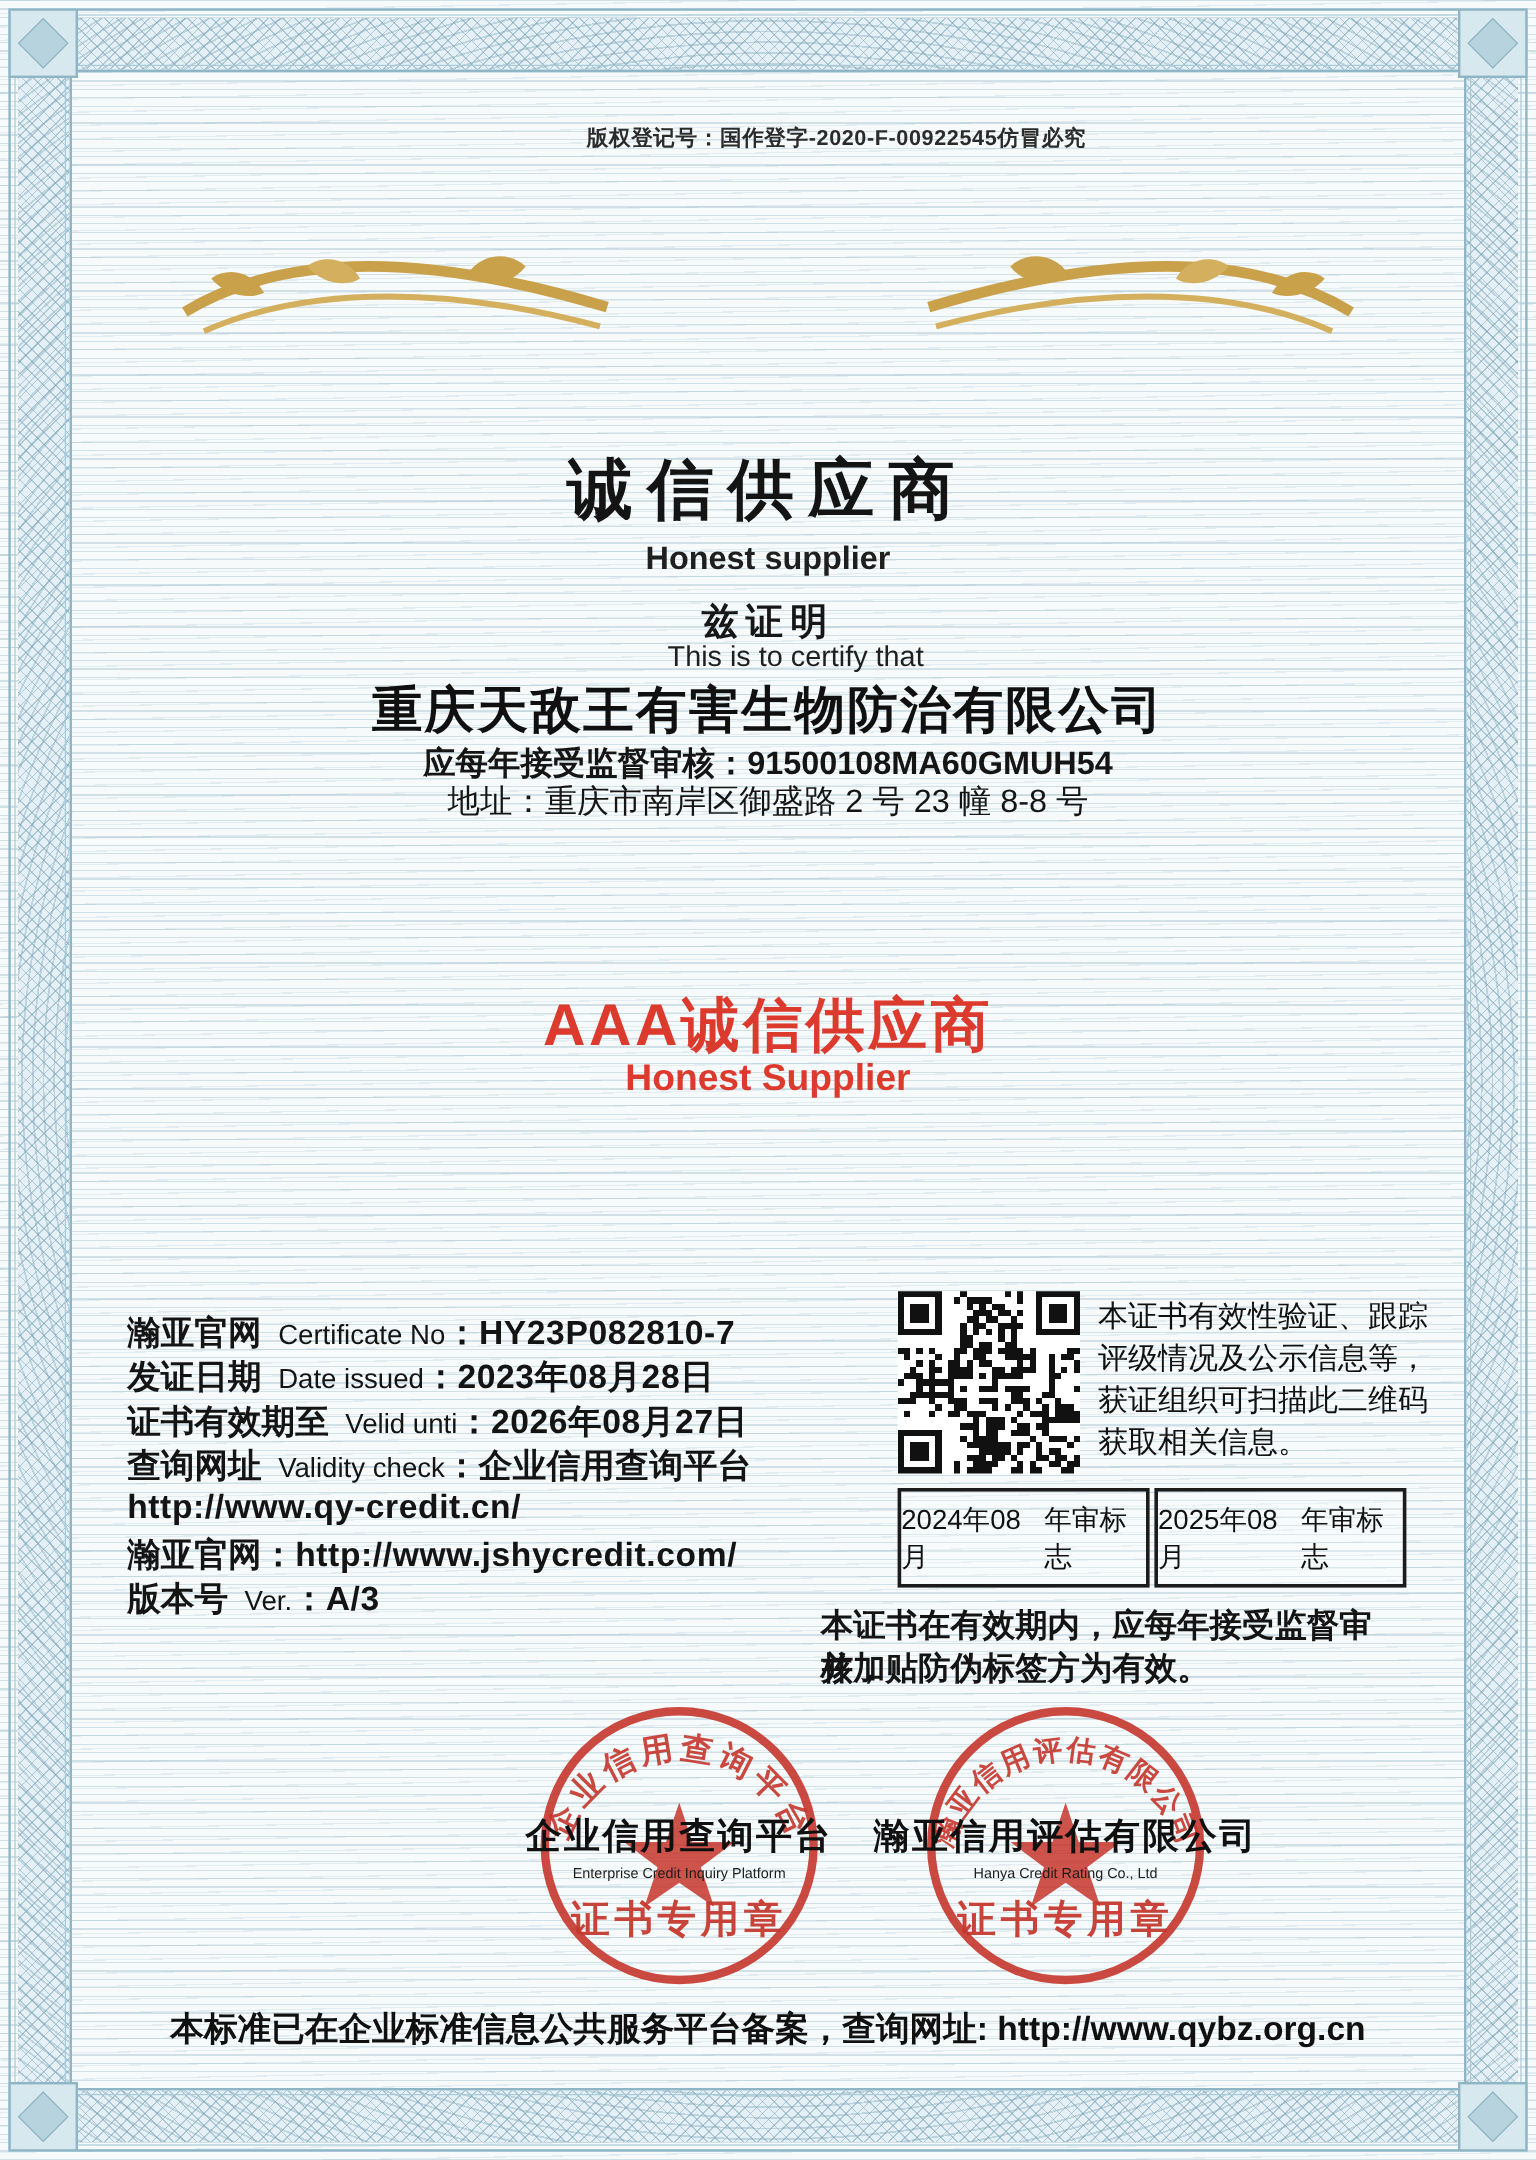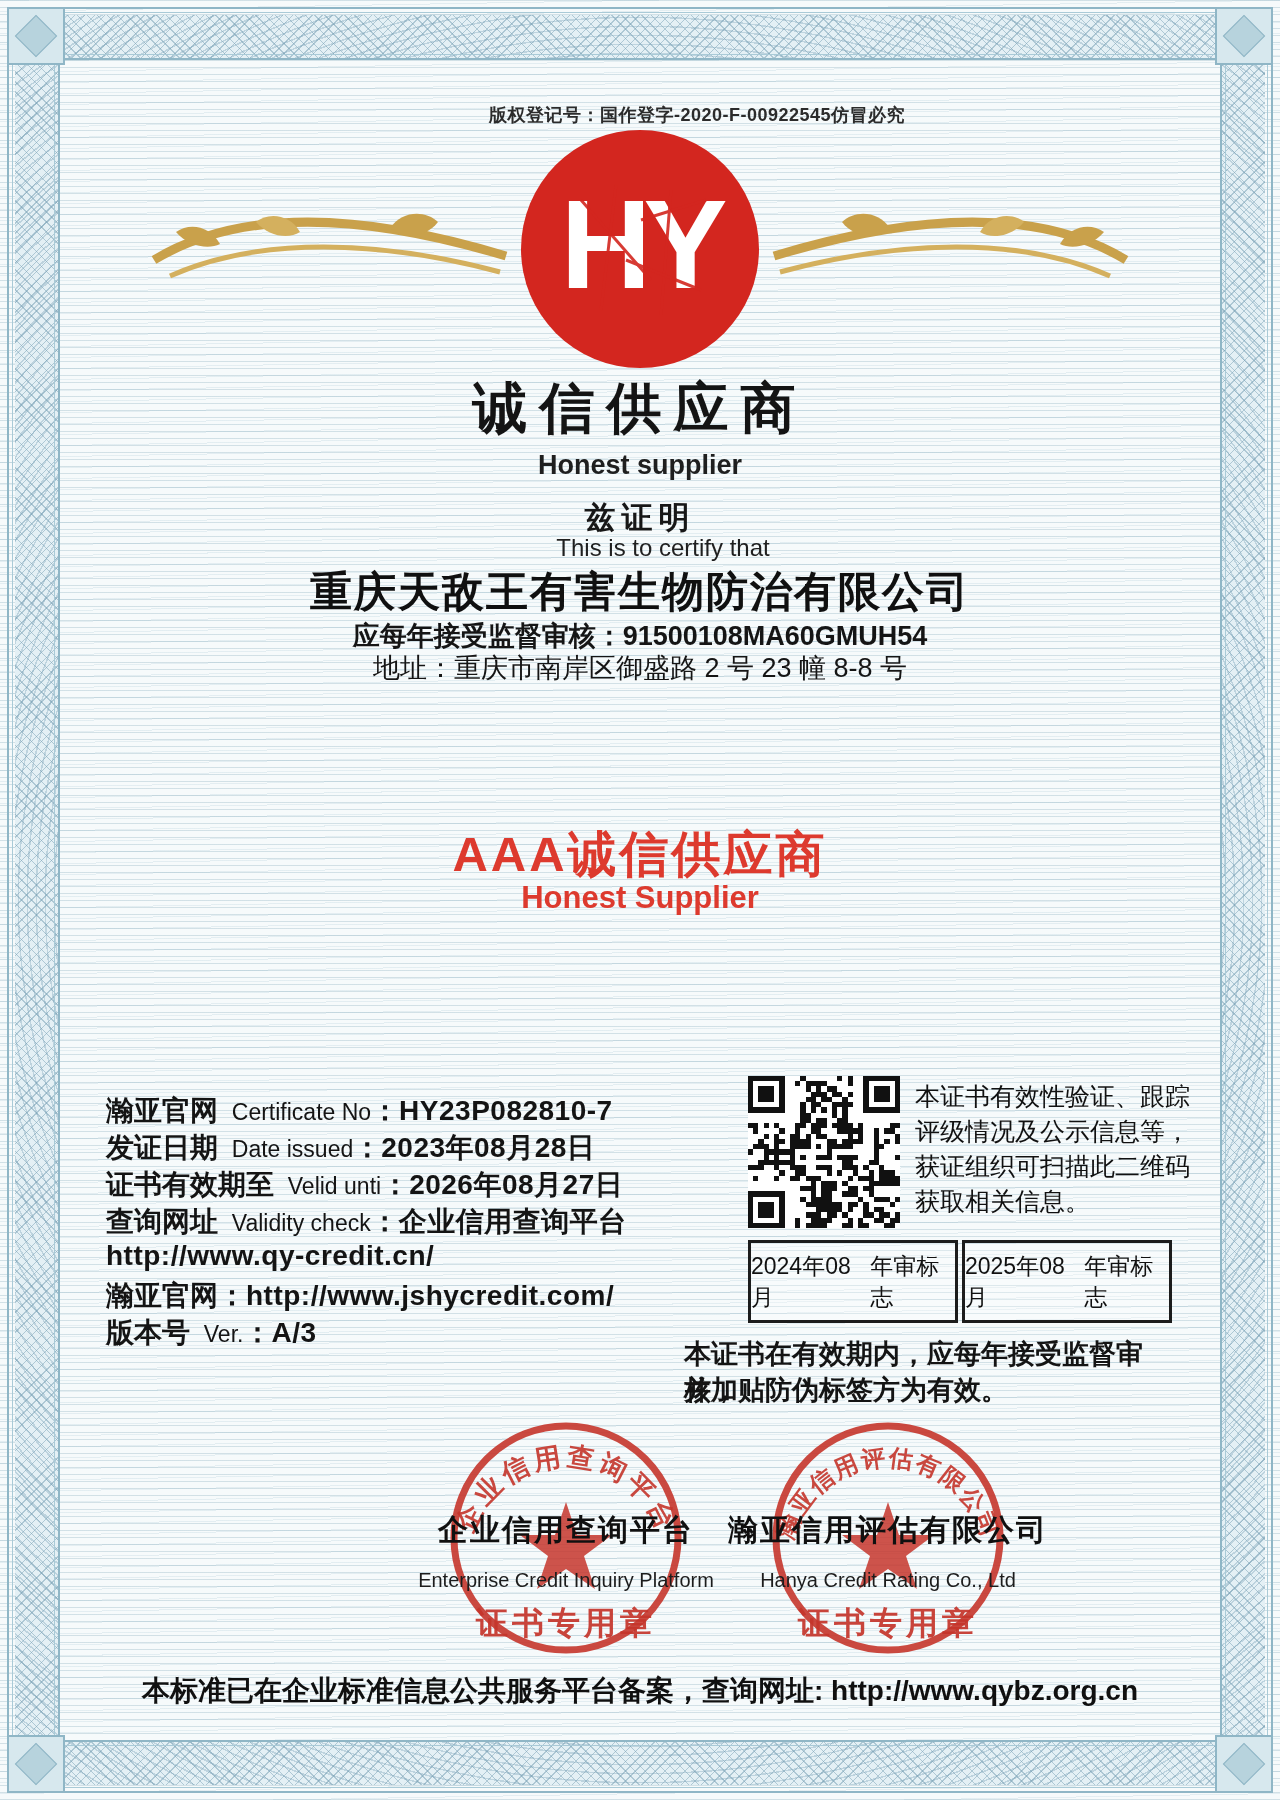--- a/index.html
+++ b/index.html
@@ -86,21 +86,21 @@
   .sup1{top:1336px;}
   .sup2{top:1372px;}
   
   .seal-svg{width:240px;height:240px;top:1418px;}
   .seal-svg.left{left:446px;}
   .seal-svg.right{left:768px;}
   .org-col{top:1510px;width:420px;text-align:center;}
   .org-col.left{left:356px;}
   .org-col.right{left:678px;}
   .org-cn{font-size:30px;font-weight:700;color:#101010;letter-spacing:2px;}
-  .org-en{font-size:20px;font-weight:500;color:#1c1c1c;margin-top:18px;}
+  .org-en{font-size:12px;font-weight:500;color:#1c1c1c;margin-top:3px;}
   .org-stamp{font-size:32px;font-weight:700;color:#c5352b;letter-spacing:4px;margin-top:10px;
     opacity:.92;}
   
   .footer-line{left:0;right:0;top:1672px;text-align:center;font-size:28px;font-weight:600;color:#101010;}
 </style>
 </head>
 <body>
 
 <div id="page">
 
@@ -123,32 +123,20 @@
     <path d="M240,30 C252,12 276,12 288,24 C276,40 252,42 240,30 Z" fill="#c9a14b"></path>
   </svg>
   <svg class="abs flourish right" viewBox="0 0 366 100">
     <path d="M4,62 C90,10 210,14 356,58" stroke="#c9a14b" stroke-width="9" fill="none"></path>
     <path d="M20,78 C110,38 230,42 350,74" stroke="#d4b05e" stroke-width="5" fill="none"></path>
     <path d="M70,46 C60,28 40,24 26,34 C38,48 58,52 70,46 Z" fill="#c9a14b"></path>
     <path d="M150,34 C140,16 118,14 106,24 C118,38 138,42 150,34 Z" fill="#d4b05e"></path>
     <path d="M240,30 C252,12 276,12 288,24 C276,40 252,42 240,30 Z" fill="#c9a14b"></path>
   </svg>
 
-  <div class="abs logo-circle">
-    <span class="logo-hy">HY</span>
-    <svg class="abs" style="left:0;top:0;width:238px;height:238px;" viewBox="0 0 238 238">
-      <g stroke="#d3261f" stroke-width="3" opacity="0.9">
-        <line x1="60" y1="70" x2="130" y2="150"></line>
-        <line x1="95" y1="55" x2="80" y2="180"></line>
-        <line x1="120" y1="90" x2="185" y2="70"></line>
-        <line x1="150" y1="60" x2="140" y2="185"></line>
-        <line x1="105" y1="130" x2="180" y2="160"></line>
-      </g>
-    </svg>
-  </div>
 
   <div class="abs title-cn">诚信供应商</div>
   <div class="abs title-en">Honest supplier</div>
   <div class="abs certify-cn">兹证明</div>
   <div class="abs certify-en">This is to certify that</div>
 
   <div class="abs company-name">重庆天敌王有害生物防治有限公司</div>
   <div class="abs company-credit">应每年接受监督审核：91500108MA60GMUH54</div>
   <div class="abs company-addr">地址：重庆市南岸区御盛路 2 号 23 幢 8-8 号</div>
 

